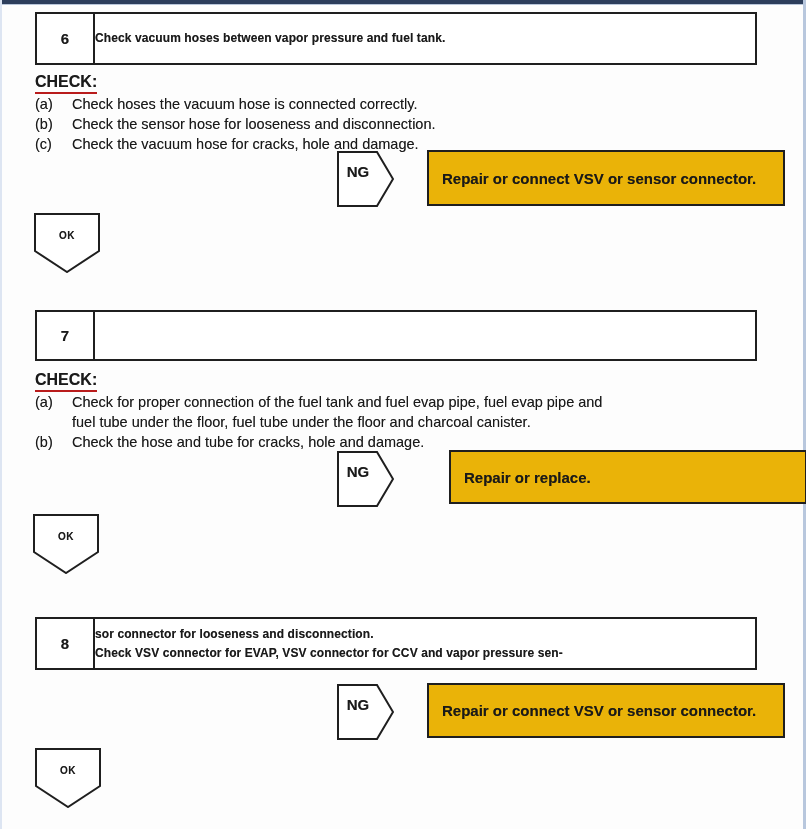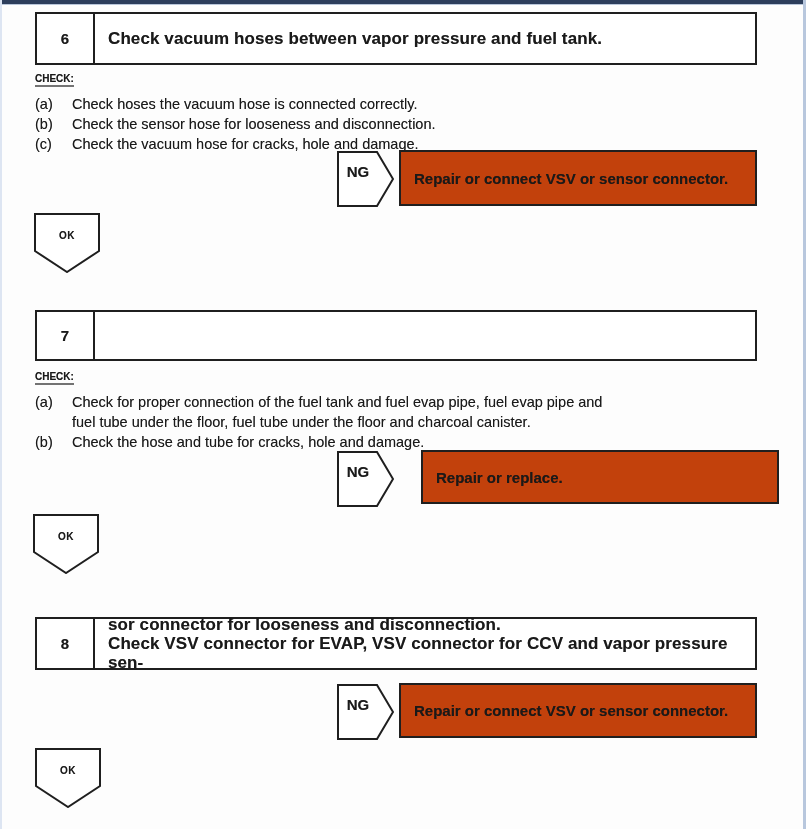--- a/index.html
+++ b/index.html
@@ -25,52 +25,52 @@
     box-sizing:border-box;
   }
   .step-num{
     width:56px;flex:0 0 56px;
     border-right:2px solid #1f1f1f;
     display:flex;align-items:center;justify-content:center;
     font-weight:bold;font-size:15px;
   }
   .step-title{
     flex:1;display:flex;flex-direction:column;justify-content:center;
-    padding-left:13px;padding-right:8px;
-    font-weight:bold;font-size:17px;line-height:19px;
+    padding-right:8px;
+    font-weight:bold;font-size:12px;line-height:19px;
     letter-spacing:0.1px;
   }
   .check-label{
     position:absolute;
-    font-weight:bold;font-size:10px;
-    border-bottom:2px solid #737373;
+    font-weight:bold;font-size:16px;
+    border-bottom:2px solid #b91c1c;
     padding-bottom:1px;
   }
   .check-item{
     position:absolute;left:35px;width:700px;height:20px;
     font-size:14.5px;line-height:20px;
     display:flex;
   }
   .check-item .marker{flex:0 0 37px;}
   .check-item .itext{flex:1;}
 
   .ng-shape{position:absolute;width:57px;height:56px;}
   .ng-shape svg{position:absolute;left:0;top:0;}
   .ng-label{
     position:absolute;left:0;top:0;width:42px;height:40px;
     display:flex;align-items:center;justify-content:center;
     font-weight:bold;font-size:15px;
   }
   .action-box{
     position:absolute;width:358px;
-    border:2px solid #1f1f1f;background:#c2410c;
+    border:2px solid #1f1f1f;background:#eab308;
     box-sizing:border-box;
     display:flex;align-items:center;
     padding-left:13px;padding-right:6px;
-    font-weight:bold;font-size:15px;
+    font-weight:bold;font-size:15px;margin-left:28px;
   }
   .ok-shape{position:absolute;width:66px;height:60px;}
   .ok-shape svg{position:absolute;left:0;top:0;}
   .ok-label{
     position:absolute;left:0;top:6px;width:66px;height:32px;
     display:flex;align-items:center;justify-content:center;
     font-weight:bold;font-size:10px;letter-spacing:0.5px;
   }
   .txt{text-shadow:0 0 0.4px rgba(0,0,0,0.45);}
 </style>

